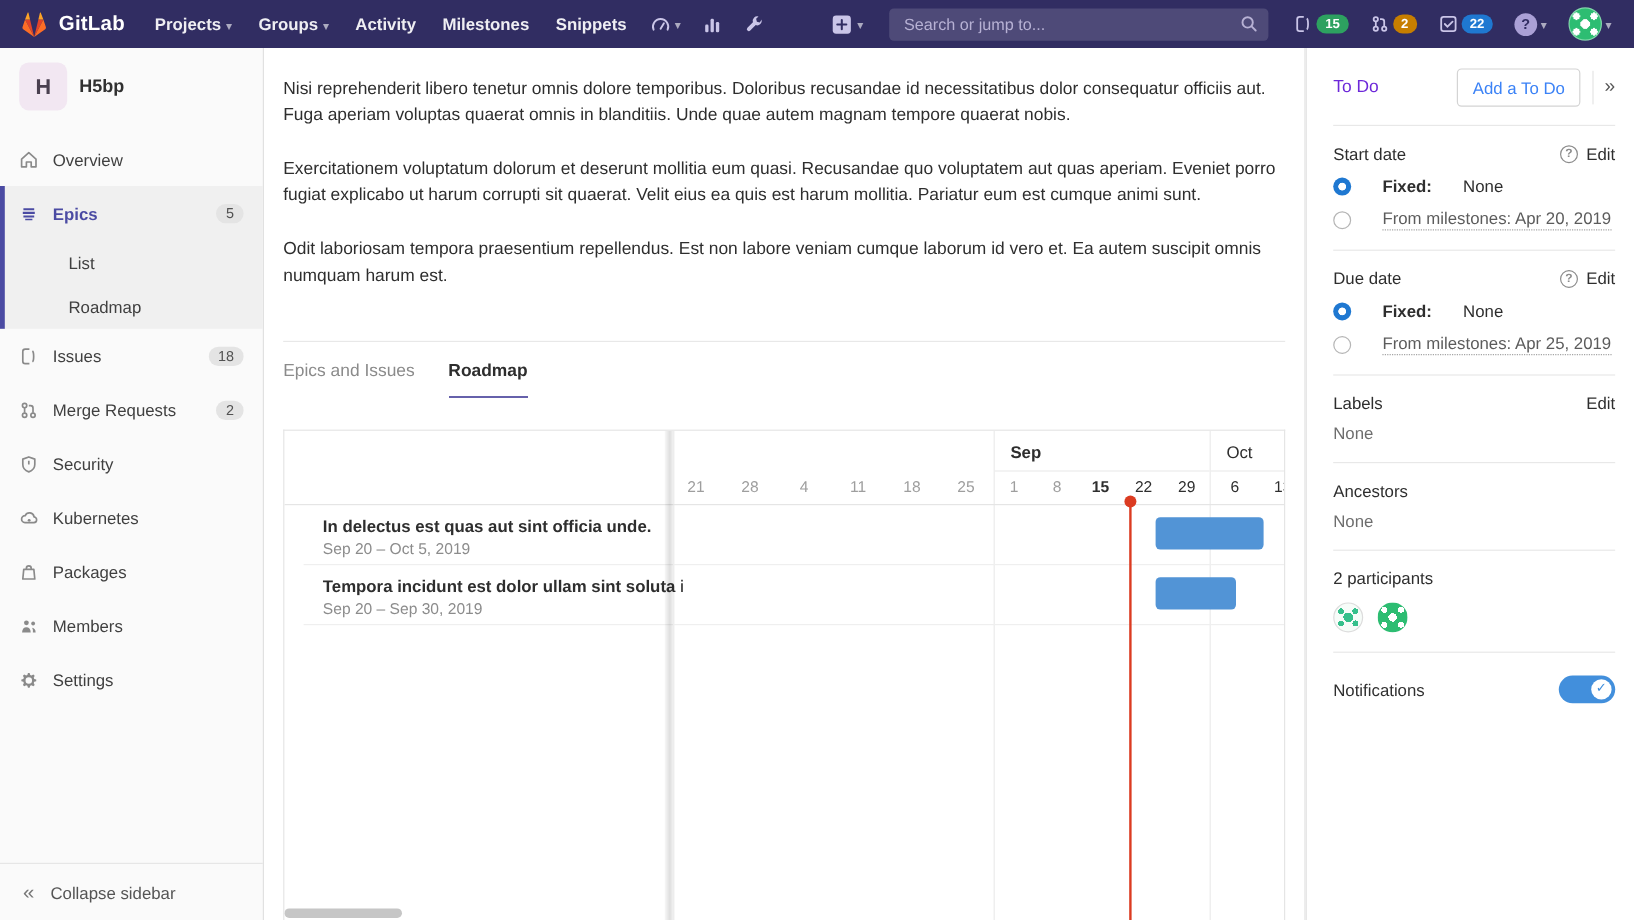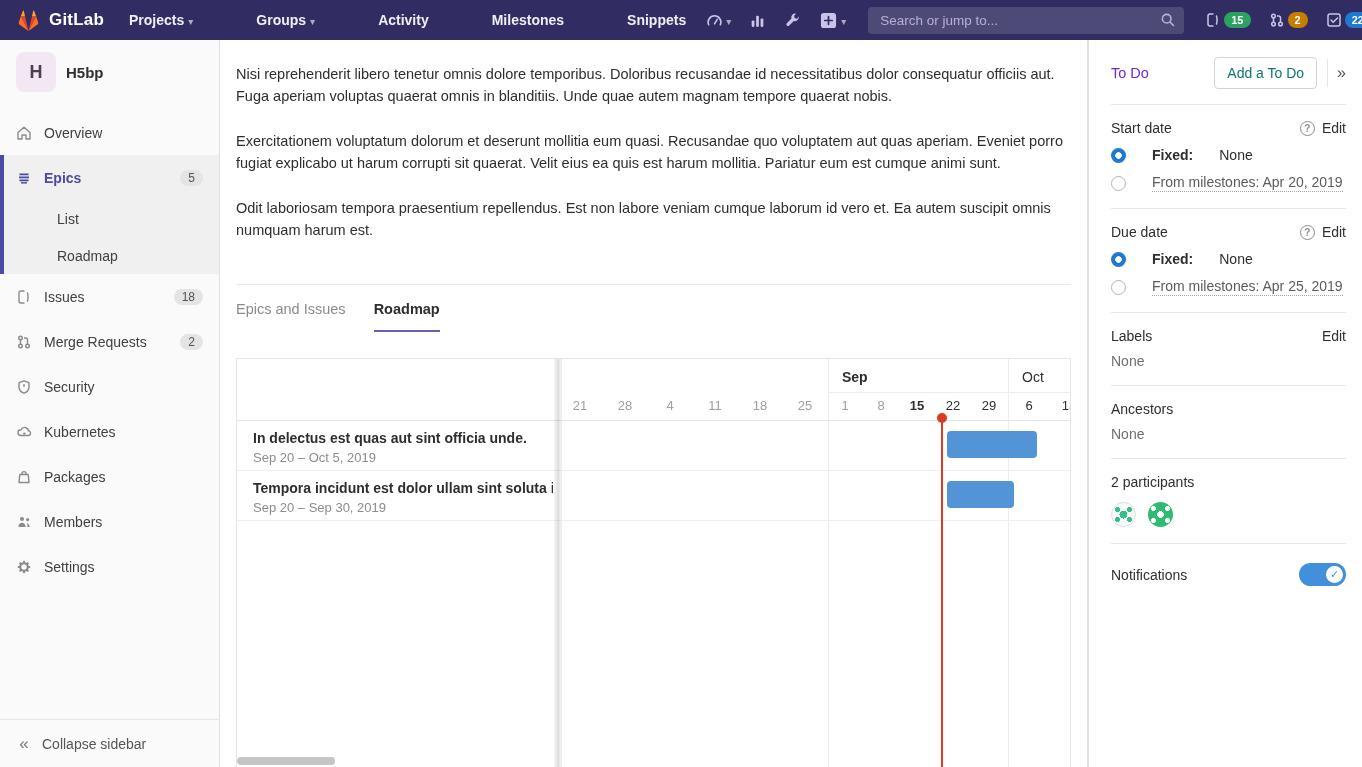--- a/index.html
+++ b/index.html
@@ -5,21 +5,21 @@
   * { margin:0; padding:0; box-sizing:border-box; }
   html,body { width:1362px; height:767px; overflow:hidden; }
   body { font-family:"Liberation Sans","DejaVu Sans",sans-serif; background:#fff; color:#303030; position:relative; }
   .app { position:absolute; inset:0; }
 
   
   .navbar { position:absolute; top:0; left:0; width:1362px; height:40px;
     background:var(--navbar-bg,#312d62); display:flex; align-items:center; padding:0 10px; z-index:50; }
   .logo { display:flex; align-items:center; margin-left:6px; }
   .brand { color:#fff; font-size:17px; font-weight:700; margin:0 14px 0 8px; letter-spacing:.2px; }
-  .nav-menu { display:flex; align-items:center; height:100%;gap:41px; }
+  .nav-menu { display:flex; align-items:center; height:100%; }
   .nav-link { display:flex; align-items:center; gap:4px; color:rgba(255,255,255,.92); font-size:14px; font-weight:600;
     padding:0 11px; height:100%; text-decoration:none; cursor:pointer; }
   .caret::after { content:"▾"; font-size:10px; color:rgba(255,255,255,.6); }
   .icon-btn { display:flex; align-items:center; gap:3px; padding:0 9px; cursor:pointer; }
   .right-cluster { margin-left:auto; display:flex; align-items:center; }
   .plus-group { display:flex; align-items:center; gap:4px; padding:0 10px; cursor:pointer; }
   .searchbox { position:relative; width:316px; height:27px; margin:0 12px; background:rgba(255,255,255,.14);
     border-radius:4px; display:flex; align-items:center; }
   .searchbox input { flex:1; background:transparent; border:none; outline:none; color:#e8e5f5;
     font-size:13.5px; padding:0 30px 0 12px; font-family:inherit; }
@@ -85,42 +85,42 @@
   .rm-oct { left:771px; width:63px; }
   .rm-month-label { display:block; height:34px; line-height:36px; padding-left:13px; font-size:14px;
     border-bottom:1px solid #ececec; }
   .rm-month-label.muted { color:#999; }
   .rm-month-label.bold { color:#2e2e2e; font-weight:700; }
   .rm-month-label.plain { color:#2e2e2e; }
   .rm-weeks { position:absolute; top:34px; left:0; right:0; height:28px; border-bottom:1px solid #e5e5e5; }
   .tick { position:absolute; top:5px; transform:translateX(-50%); font-size:13px; color:#2e2e2e; }
   .tick.muted { color:#9e9e9e; }
   .tick.bold { font-weight:700; }
-  .rm-row { position:absolute; left:0; right:0; height:50px; border-bottom:1px solid #efefef; }
+  .rm-row { position:absolute; left:16px; right:0; height:50px; border-bottom:1px solid #efefef; }
   .rm-row1 { top:62px; } .rm-row2 { top:112px; }
   .rm-epic-info { position:absolute; left:16px; top:9px; width:300px; }
   .rm-epic-title { font-size:14px; font-weight:700; color:#2e2e2e; white-space:nowrap; overflow:hidden; }
   .rm-epic-dates { font-size:13px; color:#8c8c8c; margin-top:4px; }
   .rm-bar { position:absolute; top:10px; height:27px; background:var(--bar-blue,#5294d6); border-radius:4px; cursor:pointer; }
   .rm-bar1 { left:710px; width:90px; }
   .rm-bar2 { left:710px; width:67px; }
   .today-line { position:absolute; top:62px; bottom:0; left:704px; width:2px; background:var(--today-red,#db3b21); }
   .today-pin { position:absolute; top:54px; left:700px; width:10px; height:10px; border-radius:50%;
     background:var(--today-red,#db3b21); }
   .col-shadow { position:absolute; top:0; bottom:0; left:317px; width:7px;
     background:linear-gradient(to right, rgba(0,0,0,.03), rgba(0,0,0,.13) 60%, rgba(0,0,0,.05)); }
   .h-scrollbar { position:absolute; bottom:2px; left:0; height:8px; width:98px; background:#c6c6c6; border-radius:4px; }
 
   
   .rightbar { position:absolute; top:40px; right:0; width:274px; bottom:0; background:#fff;
     border-left:1px solid #e1e1e1; padding:0 16px 0 22px; font-size:14px; }
   .todo-row { display:flex; align-items:center; padding:17px 0 15px; }
   .todo-label { font-size:14.5px; color:#6d28d9; }
   .todo-btn { margin-left:auto; background:#fff; border:1px solid #d4d4d4; border-radius:4px;
-    padding:7px 12px; font-size:14px; color:#0f766e; cursor:pointer; font-family:inherit; }
+    padding:7px 12px; font-size:14px; color:#3b82f6; cursor:pointer; font-family:inherit; }
   .rb-sep { border-left:1px solid #e5e5e5; height:28px; margin-left:10px; padding-left:9px;
     display:flex; align-items:center; cursor:pointer; }
   .chev-right::after { content:"»"; font-size:16px; color:#555; }
   .divider { border-top:1px solid #e8e8e8; }
   .block { padding:15px 0 16px; }
   .block-head { display:flex; align-items:center; color:#2e2e2e; }
   .head-right { margin-left:auto; display:flex; align-items:center; gap:7px; }
   .q-icon { width:15px; height:15px; border-radius:50%; border:1px solid #8c8c8c; position:relative; }
   .q-icon::after { content:"?"; position:absolute; inset:0; text-align:center; line-height:14px;
     font-size:10px; color:#8c8c8c; font-weight:700; }

